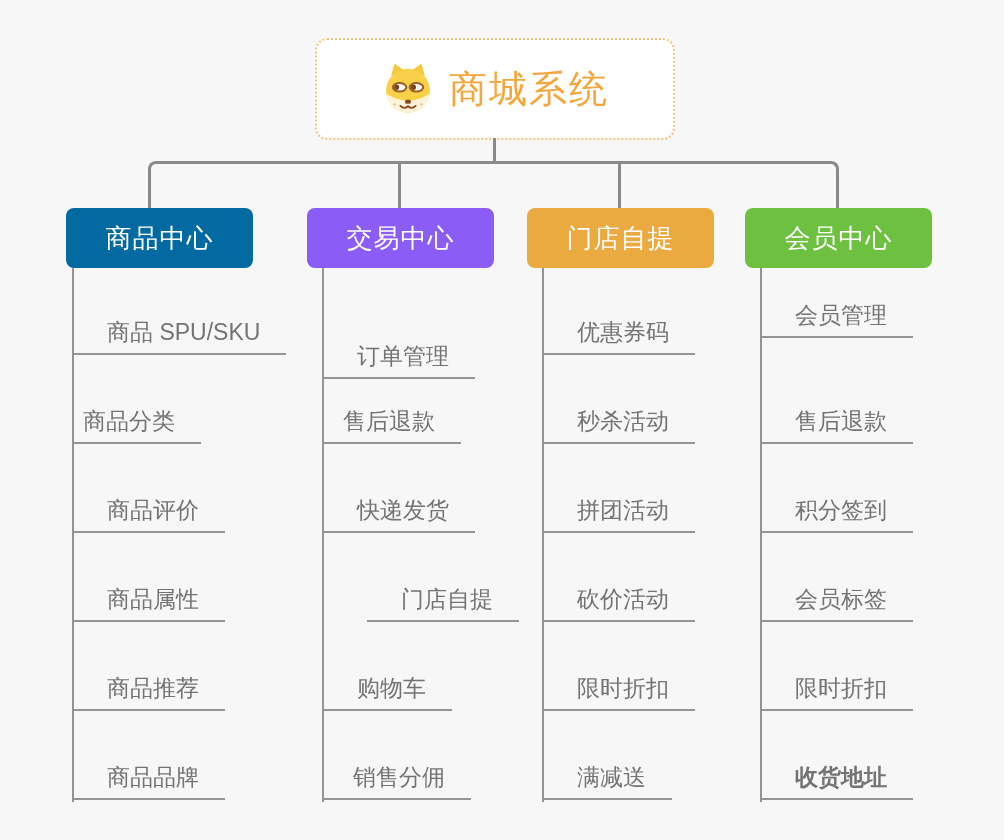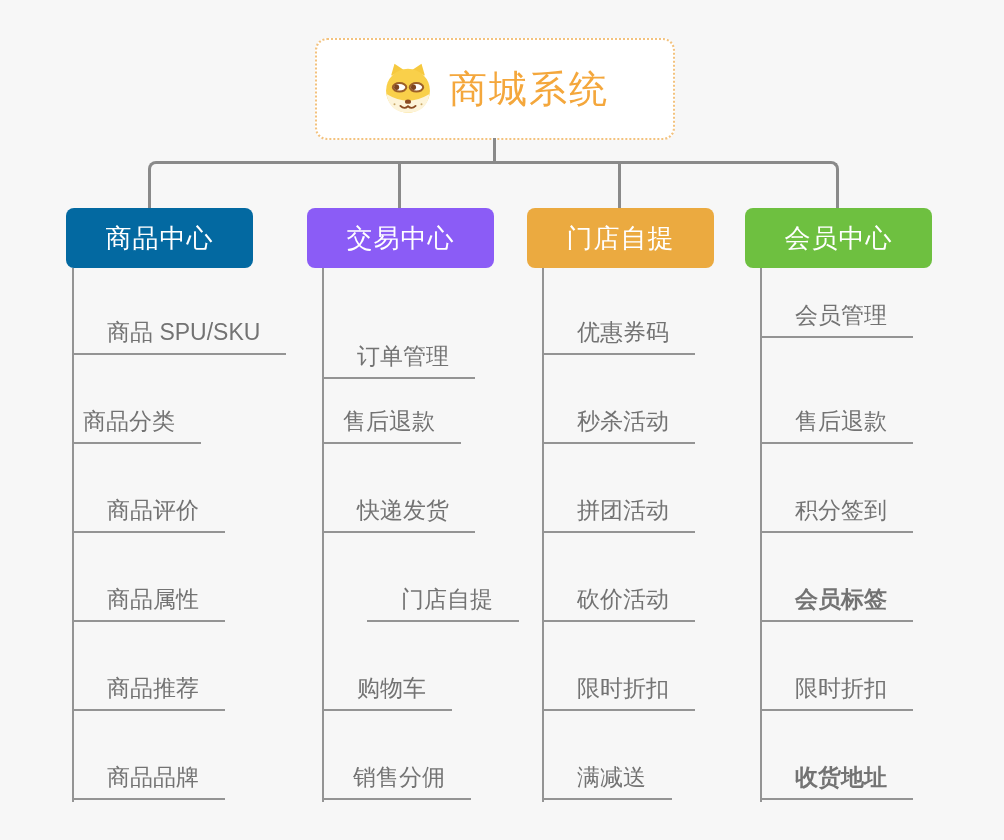--- a/index.html
+++ b/index.html
@@ -203,21 +203,21 @@
     </div>
 
     <div class="item" style="left: 761px; top: 406px;">
       <span>售后退款</span>
     </div>
 
     <div class="item" style="left: 761px; top: 495px;">
       <span>积分签到</span>
     </div>
 
-    <div class="item" style="left: 761px; top: 584px; font-weight: bold;">
+    <div class="item" style="left: 761px; top: 584px;">
       <span>会员标签</span>
     </div>
 
     <div class="item" style="left: 761px; top: 673px;">
       <span>限时折扣</span>
     </div>
 
     <div class="item" style="left: 761px; top: 762px; font-weight: bold;">
       <span>收货地址</span>
     </div>

